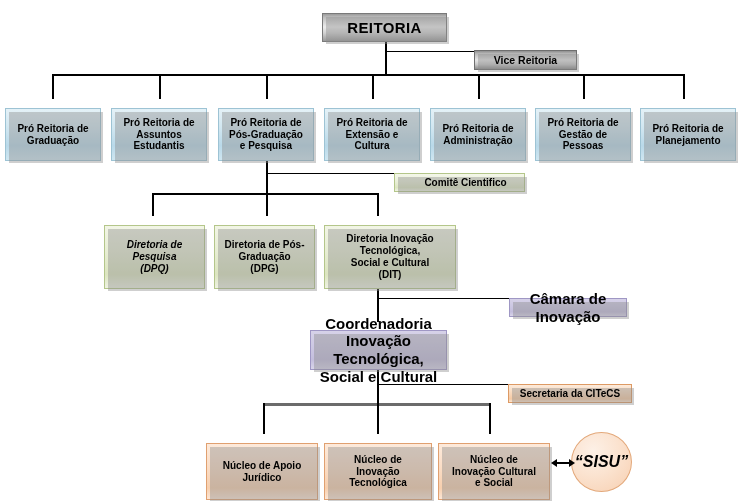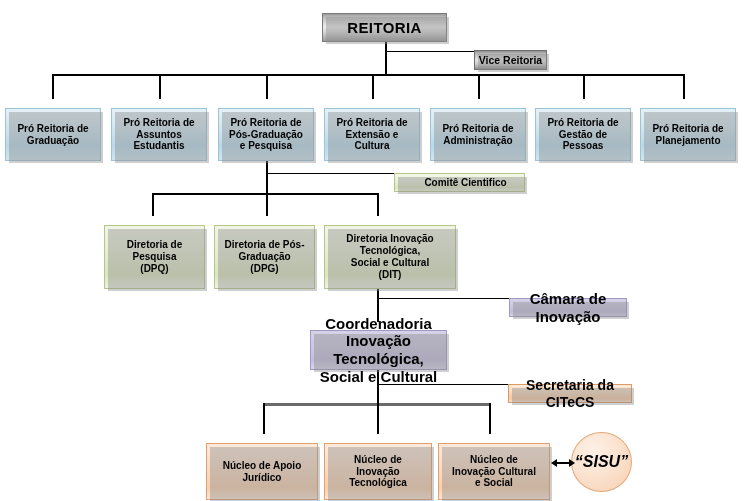--- a/index.html
+++ b/index.html
@@ -87,21 +87,21 @@
 
   
   .orange {
     border: 1px solid #e0a070;
     background: linear-gradient(to bottom, #fdeadb 0%, #fadcc4 45%, #f7cfae 80%, #fce6d5 100%);
     font-size: 10px;
   }
   .orange-sm {
     border: 1px solid #dd9a64;
     background: linear-gradient(to bottom, #fcebdc 0%, #f9d9bd 45%, #f5caa4 82%, #fbe4d1 100%);
-    font-size: 14px;
+    font-size: 10px;
   }
 
   
   .ellipse {
     position: absolute;
     box-sizing: border-box;
     border: 1px solid #e3a87a;
     border-radius: 50%;
     background: radial-gradient(circle at 36% 30%, #fdf0e6 0%, #fbe3d0 45%, #f7cfb0 100%);
     display: flex;
@@ -175,21 +175,21 @@
 
   <div class="ln ln-thick" style="left:263px; top:403px; width:228px; height:3px;"></div>
   <div class="ln" style="left:263px; top:403px; width:2px; height:31px;"></div>
   <div class="ln" style="left:377px; top:403px; width:2px; height:31px;"></div>
   <div class="ln" style="left:489px; top:403px; width:2px; height:31px;"></div>
 
   <div class="node gray shadow" style="left:322px; top:4px; width:125px; height:29px;">
     <span class="lbl">REITORIA</span>
   </div>
 
-  <div class="node gray-sm shadow" style="left:474px; top:41px; width:73px; height:20px;">
+  <div class="node gray-sm shadow" style="left:474px; top:41px; width:103px; height:20px;">
     <span class="lbl">Vice Reitoria</span>
   </div>
 
   <div class="node blue shadow" style="left:5px; top:99px; width:96px; height:53px;">
     <span class="lbl">Pró Reitoria de
 Graduação</span>
   </div>
   <div class="node blue shadow" style="left:111px; top:99px; width:96px; height:53px;">
     <span class="lbl">Pró Reitoria de
 Assuntos
@@ -216,21 +216,21 @@
   </div>
   <div class="node blue shadow" style="left:640px; top:99px; width:96px; height:53px;">
     <span class="lbl">Pró Reitoria de
 Planejamento</span>
   </div>
 
   <div class="node green-sm shadow" style="left:394px; top:164px; width:131px; height:19px;padding-left:12px;">
     <span class="lbl">Comitê Cientifico</span>
   </div>
 
-  <div class="node green shadow" style="left:104px; top:216px; width:101px; height:64px;">
+  <div class="node green shadow" style="left:104px; top:216px; width:101px; height:64px;font-style:italic;">
     <span class="lbl">Diretoria de
 Pesquisa
 (DPQ)</span>
   </div>
   <div class="node green shadow" style="left:214px; top:216px; width:101px; height:64px;">
     <span class="lbl">Diretoria de Pós-
 Graduação
 (DPG)</span>
   </div>
   <div class="node green shadow" style="left:324px; top:216px; width:132px; height:64px;">

